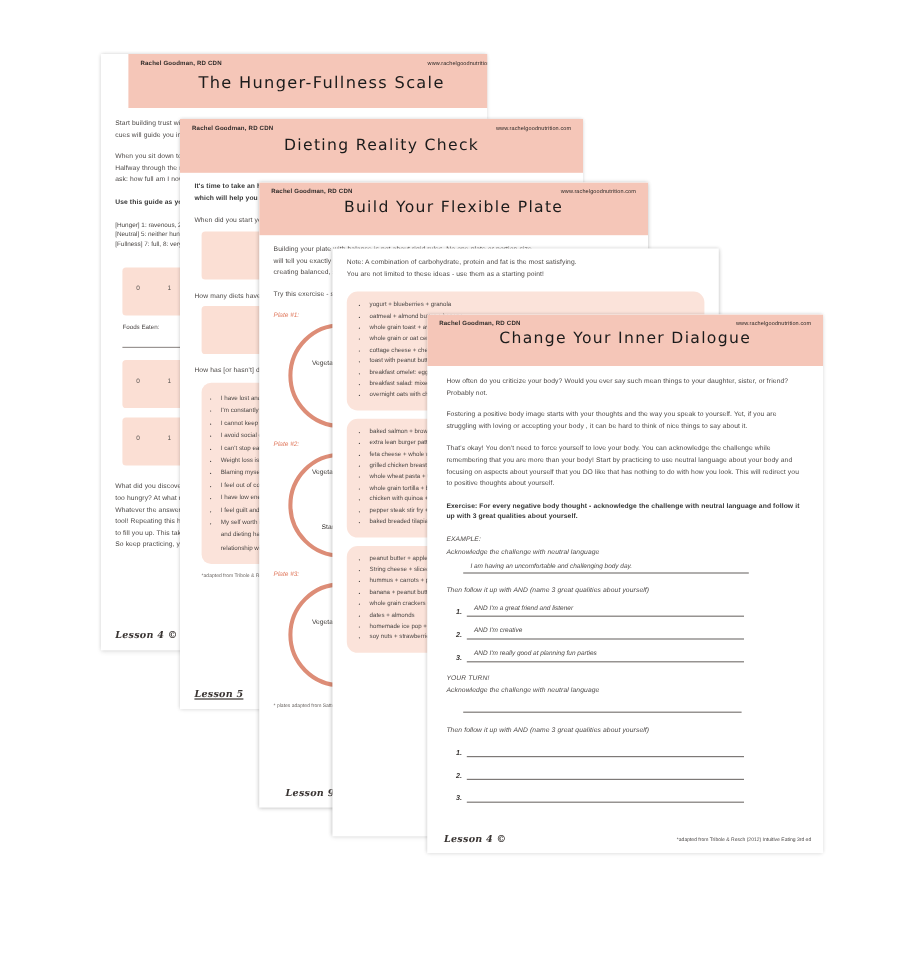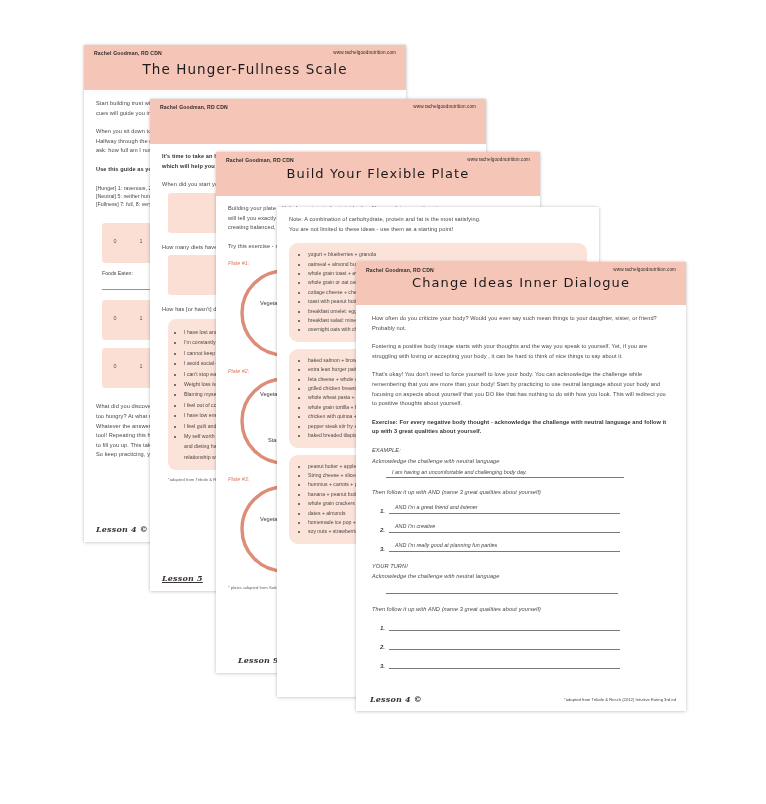--- a/index.html
+++ b/index.html
@@ -75,21 +75,21 @@
     font-size:4.2px;color:#4a4645;
   }
   .pinkbox{
     background:#fbe3da;
     border-radius:8px;
   }
   .rule{height:1px;background:#9a9593;}
 
   
   #page-hunger{left:84px;top:45px;width:322px;height:497px;}
-  #page-hunger .band{height:45px;}
+  #page-hunger .band{height:45px;margin-left:23px;}
   #page-hunger .band .title{font-size:13.5px;top:16px;}
   #page-hunger .body{padding-top:9px;}
   .scalebox{
     background:#fbdfd4;border-radius:3px;height:40px;position:relative;margin:5px 0 4px 6px;width:290px;
   }
   .scalebox .nums{
     position:absolute;left:0;right:0;top:15px;display:flex;justify-content:space-around;
     font-size:5.4px;color:#595451;
   }
   .legendrow{font-size:5.3px;line-height:8.4px;color:#4b4745;}
@@ -230,20 +230,21 @@
         <span>So keep practicing, your body is always talking to you.</span>
       </p>
     </div>
     <div class="footer-lesson">Lesson 4 ©</div>
   </div>
 
   <div class="page" id="page-dieting">
     <div class="band">
       <div class="byline">Rachel Goodman, RD CDN</div>
       <div class="site">www.rachelgoodnutrition.com</div>
+      <div class="title">Dieting Reality Check</div>
     </div>
     <div class="body">
       <p class="para b">
         <span>It's time to take an honest look at your dieting history. Below is a reality check exercise</span><br>
         <span>which will help you see the truth about what dieting has really given you.</span>
       </p>
       <div class="para" style="margin-bottom:3px;">When did you start your first diet? How old were you?</div>
       <div class="blankbox" style="width:286px;height:40px;margin:0 0 10px 6px;"></div>
       <div class="para" style="margin-bottom:3px;">How many diets have you been on since then?</div>
       <div class="blankbox" style="width:286px;height:40px;margin:0 0 10px 6px;"></div>
@@ -373,21 +374,21 @@
         </ul>
       </div>
     </div>
     <div class="footer-lesson" style="left:88px;">Lesson 9 ©</div>
   </div>
 
   <div class="page" id="page-dialogue">
     <div class="band">
       <div class="byline">Rachel Goodman, RD CDN</div>
       <div class="site">www.rachelgoodnutrition.com</div>
-      <div class="title">Change Ideas Inner Dialogue</div>
+      <div class="title">Change Your Inner Dialogue</div>
     </div>
     <div class="body">
       <p class="para">How often do you criticize your body? Would you ever say such mean things to your daughter, sister, or friend? Probably not.</p>
       <p class="para">Fostering a positive body image starts with your thoughts and the way you speak to yourself. Yet, if you are struggling with loving or accepting your body , it can be hard to think of nice things to say about it.</p>
       <p class="para">That's okay! You don't need to force yourself to love your body. You can acknowledge the challenge while remembering that you are more than your body! Start by practicing to use neutral language about your body and  focusing on aspects about yourself that you DO like that has nothing to do with how you look. This will redirect you to positive thoughts about yourself.</p>
       <p class="para b">Exercise: For every negative body thought - acknowledge the challenge with neutral language and follow it up with 3 great qualities about yourself.</p>
 
       <div class="para i" style="margin-bottom:1px;">EXAMPLE:</div>
       <div class="para i" style="margin-bottom:2px;">Acknowledge the challenge with neutral language</div>
       <div class="ex-line">I am having an uncomfortable and challenging body day.</div>

